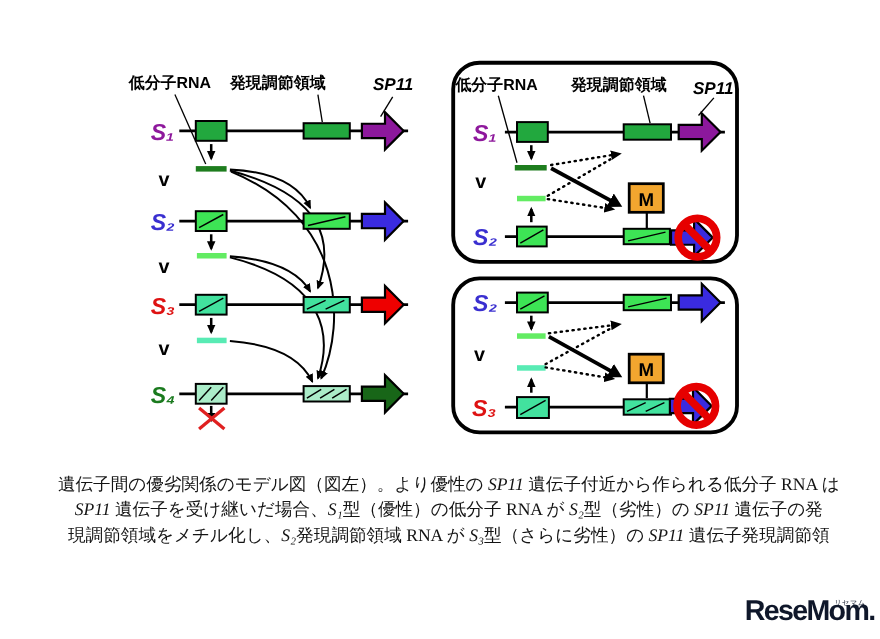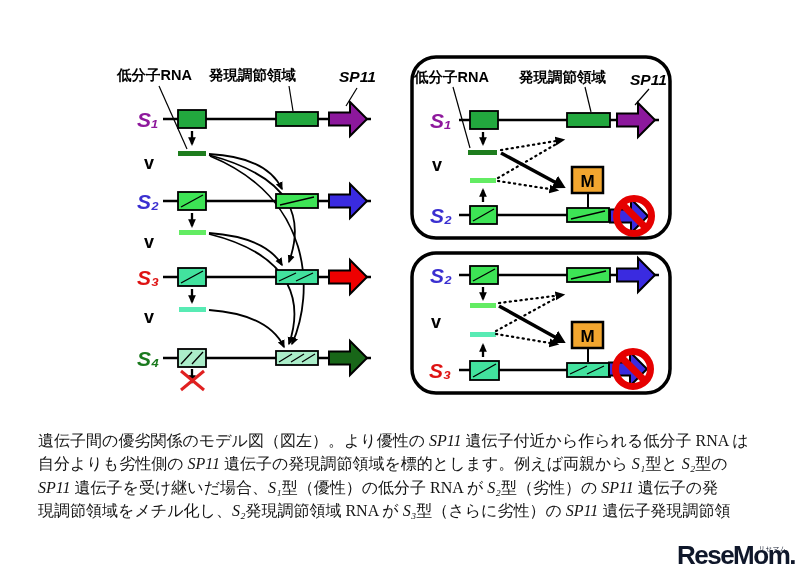--- a/index.html
+++ b/index.html
@@ -16,21 +16,21 @@
   .hatch{stroke:#000;stroke-width:1.3;}
   .leader{stroke:#000;stroke-width:1.2;}
   .sarrow{stroke:#000;stroke-width:2.3;fill:none;}
   .curve{stroke:#000;stroke-width:1.8;fill:none;}
   .garr{stroke:#000;stroke-width:2;}
   .dotted{stroke:#000;stroke-width:2.2;fill:none;stroke-dasharray:1.2 4.2;stroke-linecap:round;}
   .solidarr{stroke:#000;stroke-width:3.5;fill:none;}
   .caption{position:absolute;left:38px;top:429px;width:740px;
      font-family:"Liberation Serif","DejaVu Serif",serif;font-size:16px;
      line-height:23.3px;color:#141414;}
-  .cap-line{white-space:nowrap;}
+  .cap-line{white-space:nowrap;text-align:center;}
   .it{font-style:italic;}
   .logo{position:absolute;right:5px;top:542px;font-weight:bold;font-size:26px;
      letter-spacing:-1.5px;line-height:26px;}
   .logo-ruby{position:absolute;top:-6px;right:8px;font-size:6.5px;font-weight:normal;
      letter-spacing:0.5px;}
 </style>
 </head>
 <body>
 
 <svg id="diagram" width="800" height="420" viewBox="0 0 800 420" style="position:absolute;left:0;top:0;">
@@ -228,21 +228,20 @@
       <circle cx="633" cy="369" r="17.5" fill="#ffffff"></circle>
       <use href="#gArr" class="garr" transform="translate(609,369)" fill="#3A2BE0"></use>
       <circle cx="633" cy="369" r="17.5" fill="none" stroke-width="7" stroke="#E60000"></circle>
       <line x1="621" y1="357" x2="645" y2="381" stroke-width="7" stroke="#E60000"></line>
     </g>
   </g>
 </svg>
 
 <div class="caption">
     <div class="cap-line"><span>遺伝子間の優劣関係のモデル図（図左）。より優性の </span><span class="it">SP11</span><span> 遺伝子付近から作られる低分子 RNA は</span></div>
-    <div class="cap-line"><span>自分よりも劣性側の </span><span class="it">SP11</span><span> 遺伝子の発現調節領域を標的とします。例えば両親から </span><span class="it">S₁</span><span>型と </span><span class="it">S₂</span><span>型の</span></div>
     <div class="cap-line"><span class="it">SP11</span><span> 遺伝子を受け継いだ場合、</span><span class="it">S₁</span><span>型（優性）の低分子 RNA が </span><span class="it">S₂</span><span>型（劣性）の </span><span class="it">SP11</span><span> 遺伝子の発</span></div>
     <div class="cap-line"><span>現調節領域をメチル化し、</span><span class="it">S₂</span><span>発現調節領域 RNA が </span><span class="it">S₃</span><span>型（さらに劣性）の </span><span class="it">SP11</span><span> 遺伝子発現調節領</span></div>
   </div>
 
 <div class="logo" style="color: #0f172a;">
   <span class="logo-ruby">リセマム</span>
   <span>ReseMom.</span>
 </div>
 
 </body></html>

